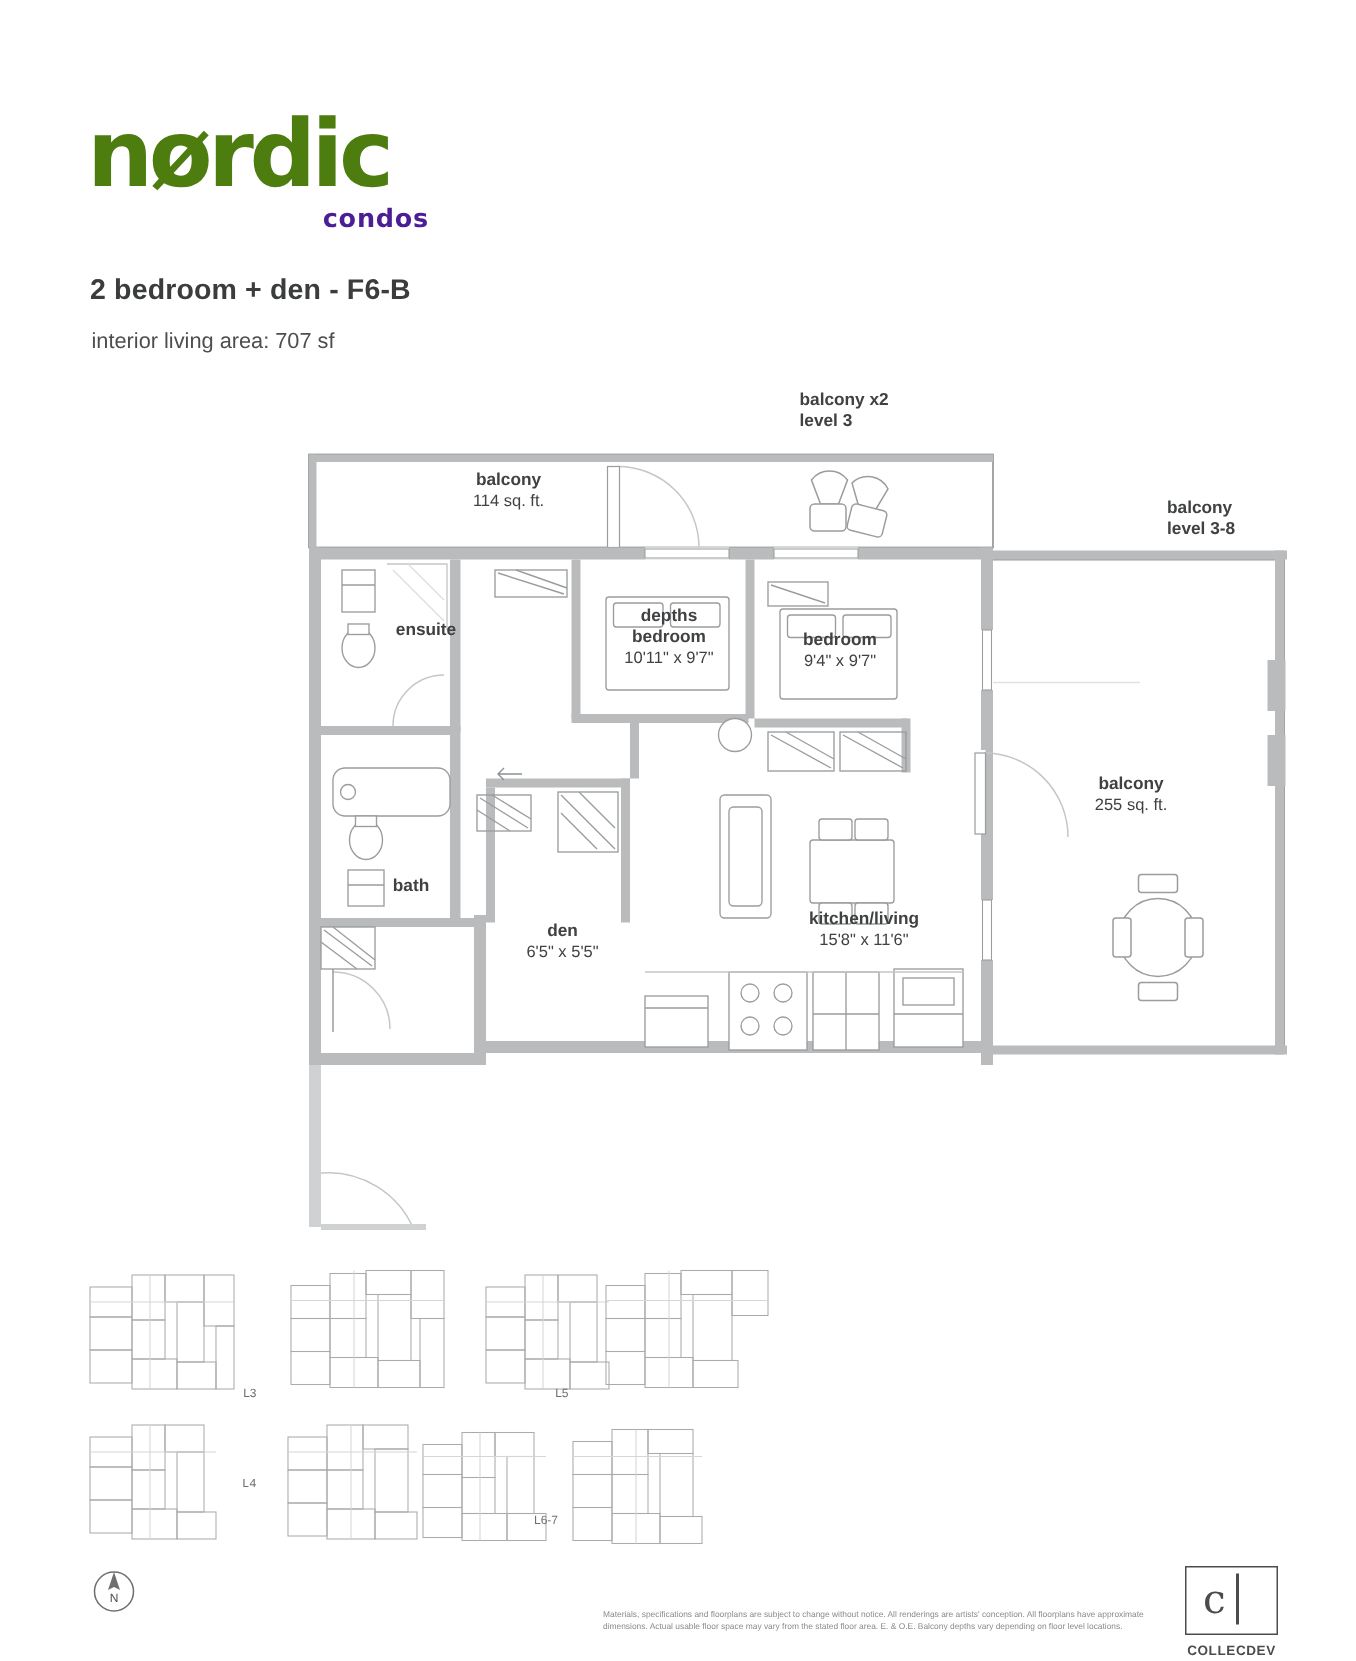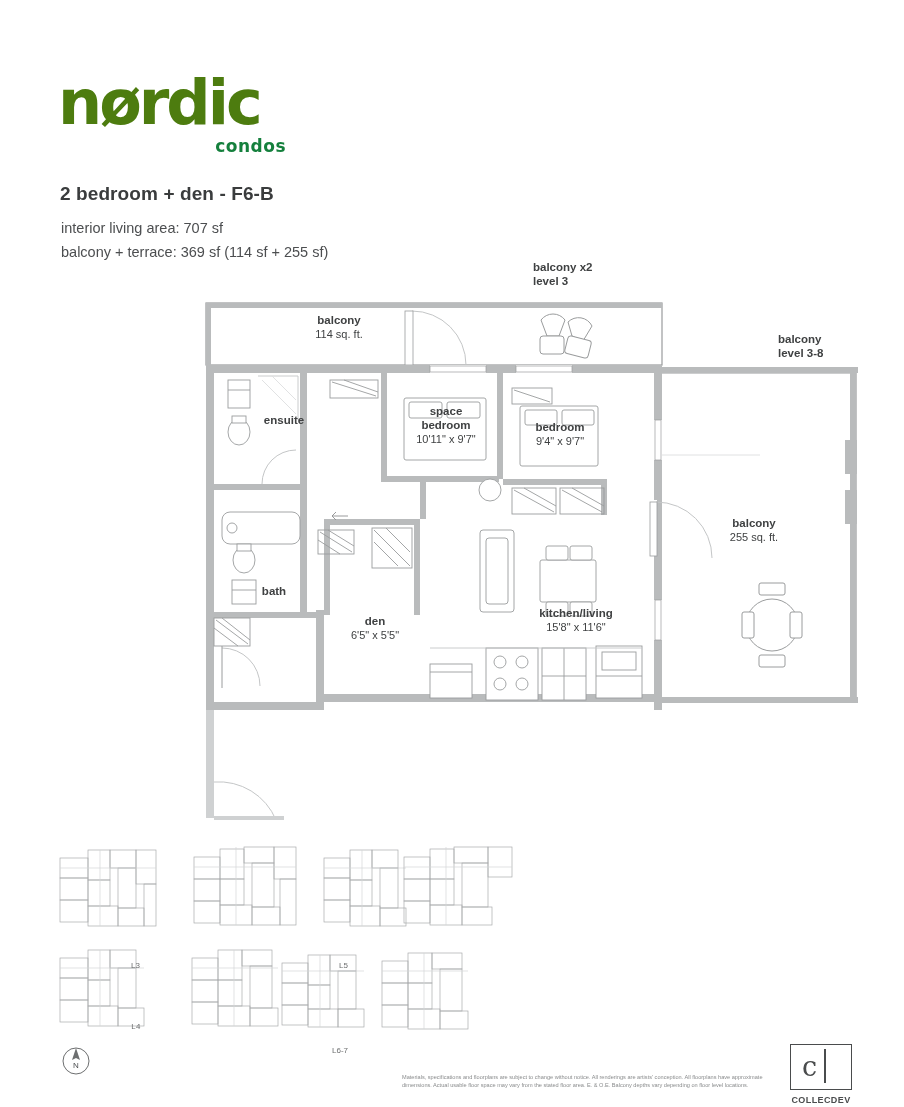--- a/index.html
+++ b/index.html
@@ -21,21 +21,21 @@
     font-size: 62px;
     font-weight: 700;
     letter-spacing: -3px;
     color: #4d7c0f;
     line-height: 62px;
   }
   #logo-sub {
     font-family: "DejaVu Sans", sans-serif;
     font-size: 17px;
     font-weight: 700;
-    color: #15803d;
+    color: #4c1d95;
     letter-spacing: 0.5px;
     text-align: right;
     width: 228px;
     margin-top: 2px;
   }
 
   
   #suite-title {
     position: absolute; left: 60px; top: 183px;
     font-size: 19px; font-weight: 700; color: #3a3c3d;
@@ -56,23 +56,22 @@
   }
   .lbl.bold { font-weight: 700; }
   .lbl.left { text-align: left; }
   .lbl .dim { font-weight: 400; font-size: 11px; display: block; }
 
   
   .keyplan-label {
     position: absolute;
     font-size: 8px;
     color: #6d6f70;
-    text-align: left;
+    text-align: right;
     width: 40px;
-    margin-top: 37px;
   }
 
   
   #disclaimer {
     position: absolute; left: 402px; top: 1073px; width: 375px;
     font-size: 5.6px; line-height: 8.4px; color: #8a8c8d;
     text-align: left;
   }
 
   
@@ -100,21 +99,20 @@
 <body>
 
 <div id="logo-block">
   <div id="logo-word">nørdic</div>
   <div id="logo-sub">condos</div>
 </div>
 
 <div id="suite-title">2 bedroom + den - F6-B</div>
 <div id="stats">
   <div>interior living area: 707 sf</div>
-  <div>balcony + terrace: 369 sf (114 sf + 255 sf)</div>
 </div>
 
 <div id="plan">
 <svg width="904" height="1107" viewBox="0 0 904 1107">
   <g fill="none" stroke="#9a9c9d" stroke-width="1">
 
     <rect x="206" y="303" width="456" height="62" fill="#ffffff" stroke="#9a9c9d" stroke-width="1.2"></rect>
 
     <rect x="206" y="303" width="456" height="5" fill="#b9bbbc" stroke="none"></rect>
     <rect x="206" y="303" width="5" height="62" fill="#b9bbbc" stroke="none"></rect>
@@ -334,21 +332,21 @@
 
 <div class="lbl bold" style="left:244px; top:413px; width:80px;">
   <span>ensuite</span>
 </div>
 
 <div class="lbl bold" style="left:244px; top:584px; width:60px;">
   <span>bath</span>
 </div>
 
 <div class="lbl" style="left:396px; top:404px; width:100px;">
-  <span style="font-weight:700">space</span><br>
+  <span style="font-weight:700">depths</span><br>
   <span style="font-weight:700">bedroom</span>
   <span class="dim">10'11" x 9'7"</span>
 </div>
 
 <div class="lbl" style="left:512px; top:420px; width:96px;">
   <span style="font-weight:700">bedroom</span>
   <span class="dim">9'4" x 9'7"</span>
 </div>
 
 <div class="lbl" style="left:334px; top:614px; width:82px;text-align:center;">

